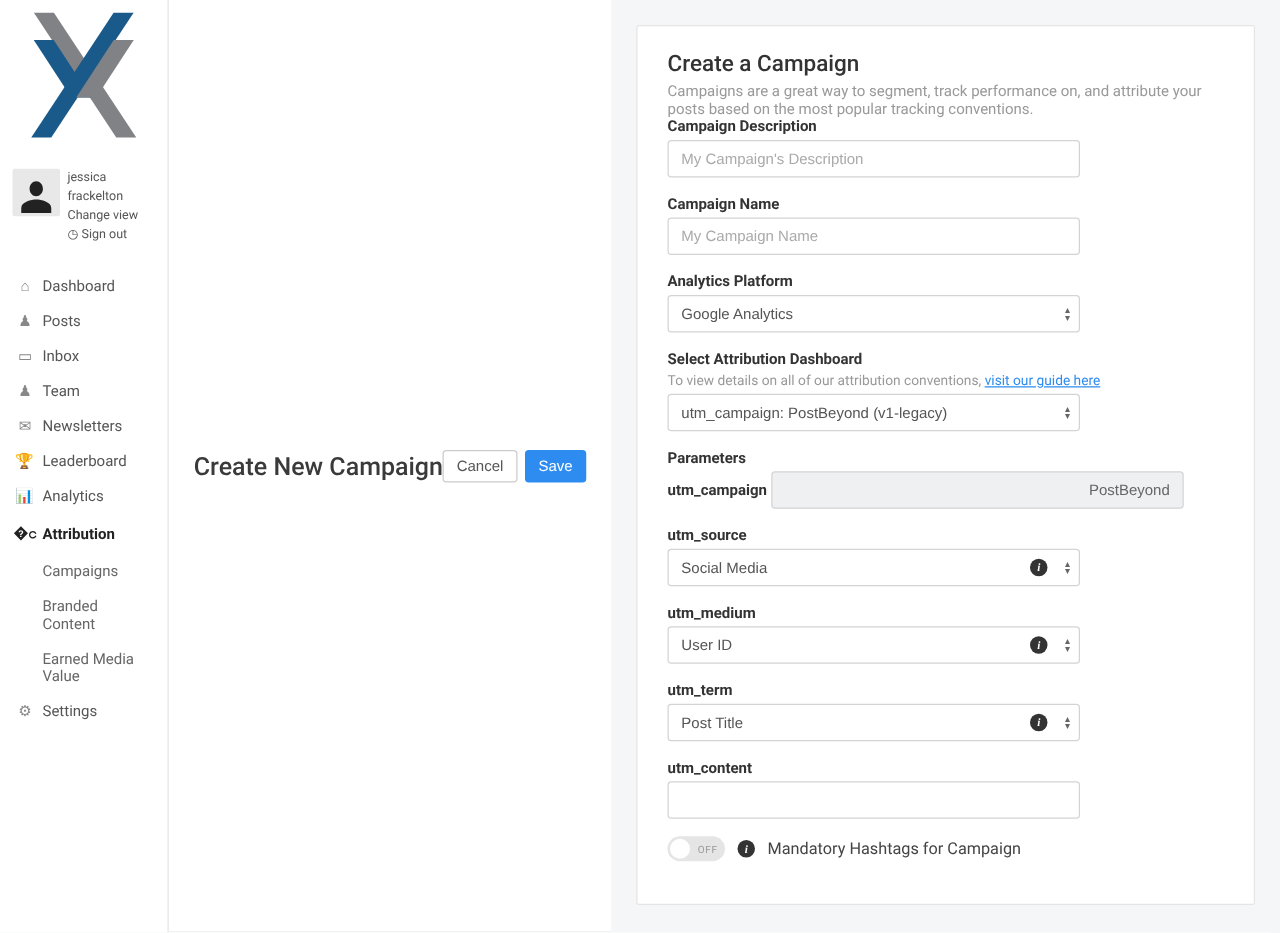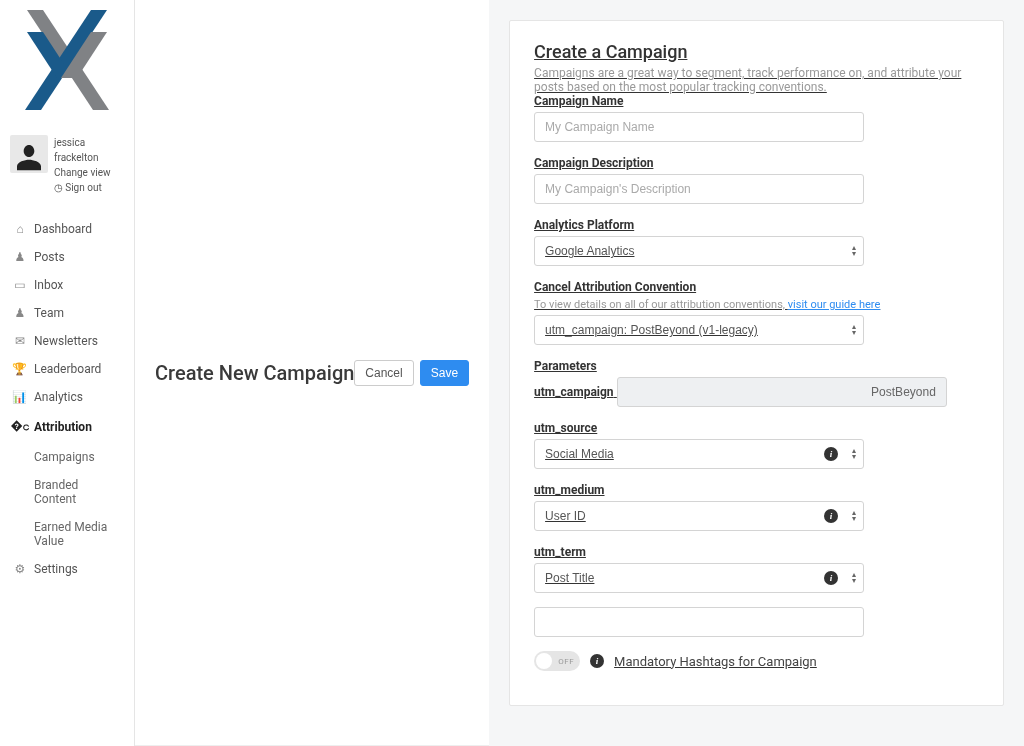--- a/index.html
+++ b/index.html
@@ -17,21 +17,21 @@
 .nav-item .icon { width: 12px; display: inline-flex; justify-content: center; color: #888; }
 .nav-item.active { font-weight: 700; color: #222; }
 .nav-item.active .icon { color: #222; }
 .nav-sub { padding-left: 34px; font-size: 12px; color: #666; }
 .main { flex: 1; display: flex; flex-direction: row; overflow: hidden; }
 .header { display: flex; align-items: center; justify-content: space-between; padding: 14px 20px; border-bottom: 1px solid #eee; }
 .header h1 { font-size: 20px; font-weight: 500; color: #3a3a3a; }
 .btn { border: 1px solid #ccc; background: #fff; border-radius: 3px; padding: 5px 10px; font-size: 12px; cursor: pointer; color: #555; }
 .btn-primary { background: #2e8cf0; color: #fff; border-color: #2e8cf0; }
 .btn-row { display: flex; gap: 6px; }
-.content-wrap { flex: 1; background: #f5f6f7; padding: 20px; overflow: auto; text-decoration: underline; }
+.content-wrap { flex: 1; background: #f5f6f7; padding: 20px; overflow: auto; }
 .card { background: #fff; border: 1px solid #e5e5e5; border-radius: 2px; padding: 20px 24px; }
 .card h2 { font-size: 18px; font-weight: 500; color: #333; margin-bottom: 4px; }
 .card-sub { font-size: 12px; color: #999; }
 .form-group { margin-bottom: 14px; max-width: 500px; }
 .form-label { font-size: 12px; font-weight: 700; color: #333; display: block; margin-bottom: 4px; }
 .form-sublabel { font-size: 12px; font-weight: 700; color: #333; }
 .form-help { font-size: 11px; color: #999; margin-bottom: 4px; }
 .form-help a { color: #2e8cf0; text-decoration: underline; }
 .input, .select { width: 330px; border: 1px solid #d4d4d4; border-radius: 3px; padding: 6px 10px; font-size: 12px; color: #555; background: #fff; height: 30px; }
 .input::placeholder { color: #aaa; }
@@ -127,42 +127,42 @@
         <button class="btn">Cancel</button>
         <button class="btn btn-primary">Save</button>
       </div>
     </div>
     <div class="content-wrap">
       <div class="card">
         <h2>Create a Campaign</h2>
         <p class="card-sub">Campaigns are a great way to segment, track performance on, and attribute your posts based on the most popular tracking conventions.</p>
 
         <div class="form-group">
+          <label class="form-label">Campaign Description</label>
+          <input class="input" type="text" placeholder="My Campaign's Description" style="">
+        </div>
+
+        <div class="form-group">
           <label class="form-label">Campaign Name</label>
           <input class="input" type="text" placeholder="My Campaign Name" style="">
         </div>
 
         <div class="form-group">
-          <label class="form-label">Campaign Description</label>
-          <input class="input" type="text" placeholder="My Campaign's Description" style="">
-        </div>
-
-        <div class="form-group">
           <label class="form-label">Analytics Platform</label>
           <div class="select-wrap">
             <input class="select" readonly="" value="Google Analytics" style="">
             <span class="select-caret">
                 <span>▴</span>
                 <span>▾</span>
               </span>
           </div>
         </div>
 
         <div class="form-group">
-          <label class="form-label">Cancel Attribution Convention</label>
+          <label class="form-label">Select Attribution Dashboard</label>
           <p class="form-help"><span>To view details on all of our attribution conventions, </span><a href="#">visit our guide here</a></p>
           <div class="select-wrap">
             <input class="select" readonly="" value="utm_campaign: PostBeyond (v1-legacy)" style="">
             <span class="select-caret">
                 <span>▴</span>
                 <span>▾</span>
               </span>
           </div>
         </div>
 
@@ -202,20 +202,21 @@
             <input class="select" readonly="" value="Post Title" style="">
             <span class="select-info info-circle">i</span>
             <span class="select-caret">
                 <span>▴</span>
                 <span>▾</span>
               </span>
           </div>
         </div>
 
         <div class="form-group">
+          <label class="form-label">utm_content</label>
           <input class="input" type="text" value="" style="">
         </div>
 
         <div class="toggle-row">
           <div class="toggle">
             <span class="knob"></span>
             <span class="lbl">OFF</span>
           </div>
           <span class="info-circle">i</span>
           <span>Mandatory Hashtags for Campaign</span>

